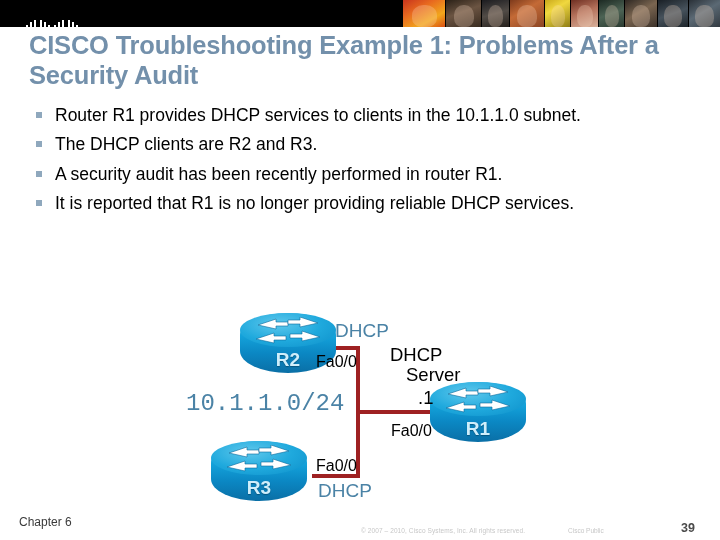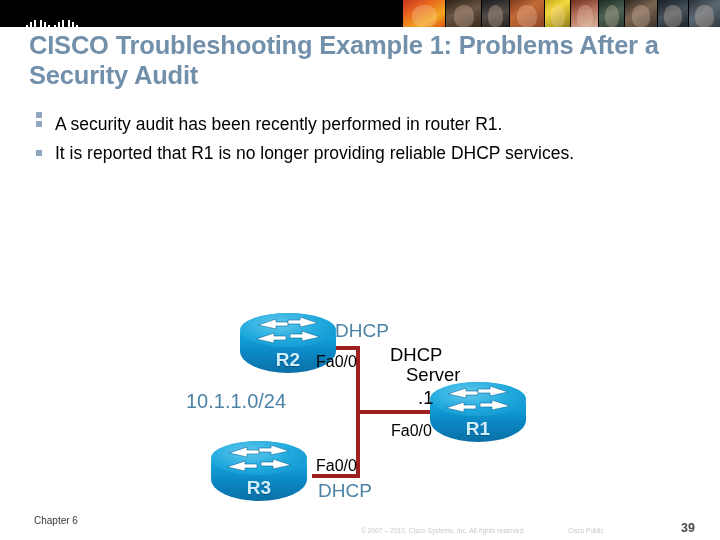--- a/index.html
+++ b/index.html
@@ -191,33 +191,33 @@
     line-height: 1.13;
   }
   .iflabel {
     position: absolute;
     font-size: 16px;
     color: #000000;
     white-space: nowrap;
   }
   .netlabel {
     position: absolute;
-    font-size: 20px;
+    font-size: 24px;
     color: #4b83a6;
     white-space: nowrap;
+    font-family: Liberation Mono, monospace;
   }
 
   
   .footer-chapter {
     position: absolute;
     left: 19px;
     top: 515px;
-    font-size: 10px;
+    font-size: 12px;
     color: #3a3a3a;
-    margin-left: 15px;
   }
   .footer-copy {
     position: absolute;
     left: 361px;
     top: 527px;
     font-size: 6.5px;
     color: #c7c7c7;
     letter-spacing: 0.1px;
   }
   .footer-public {
@@ -272,20 +272,25 @@
       <div class="photo p9"></div>
       <div class="photo p10"></div>
     </div>
   </div>
 
   <div class="title">CISCO Troubleshooting Example 1: Problems After a Security Audit</div>
 
   <div class="bullets">
     <div class="bullet">
       <span class="sq"></span>
+      <span>Router R1 provides DHCP services to clients in the 10.1.1.0 subnet.</span>
+    </div>
+    <div class="bullet">
+      <span class="sq"></span>
+      <span>The DHCP clients are R2 and R3.</span>
     </div>
     <div class="bullet">
       <span class="sq"></span>
       <span>A security audit has been recently performed in router R1.</span>
     </div>
     <div class="bullet">
       <span class="sq"></span>
       <span>It is reported that R1 is no longer providing reliable DHCP services.</span>
     </div>
   </div>

